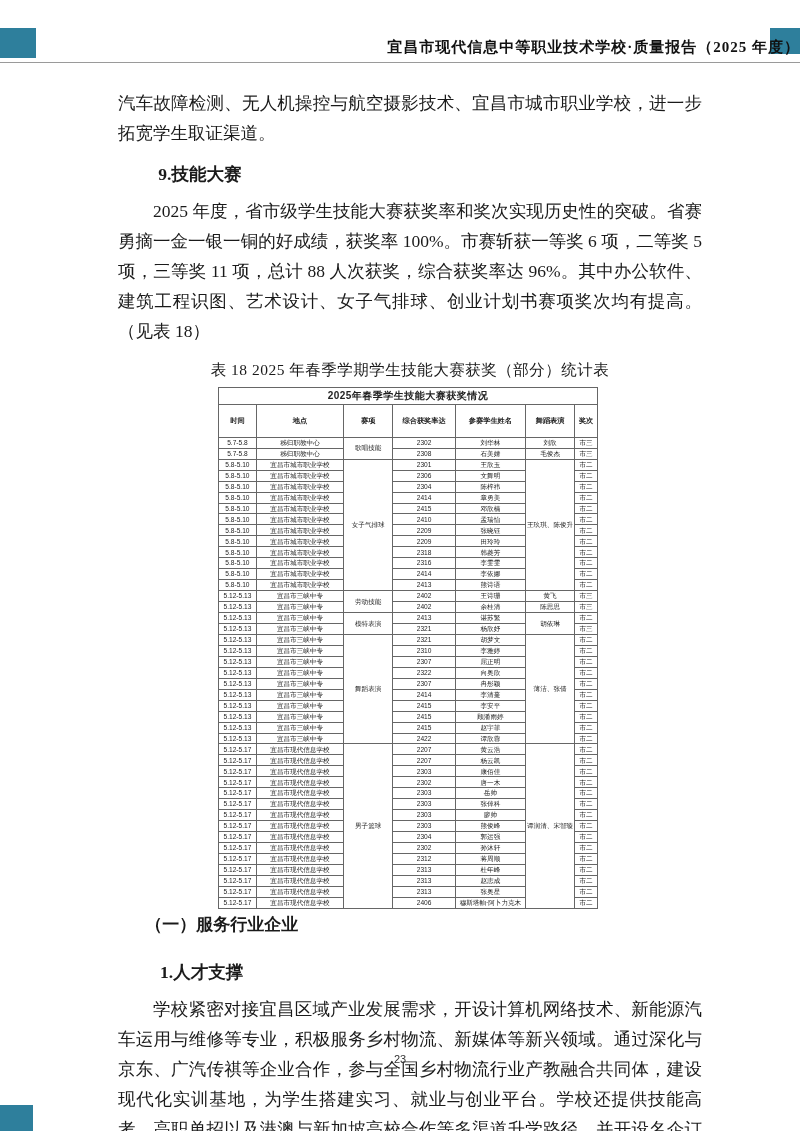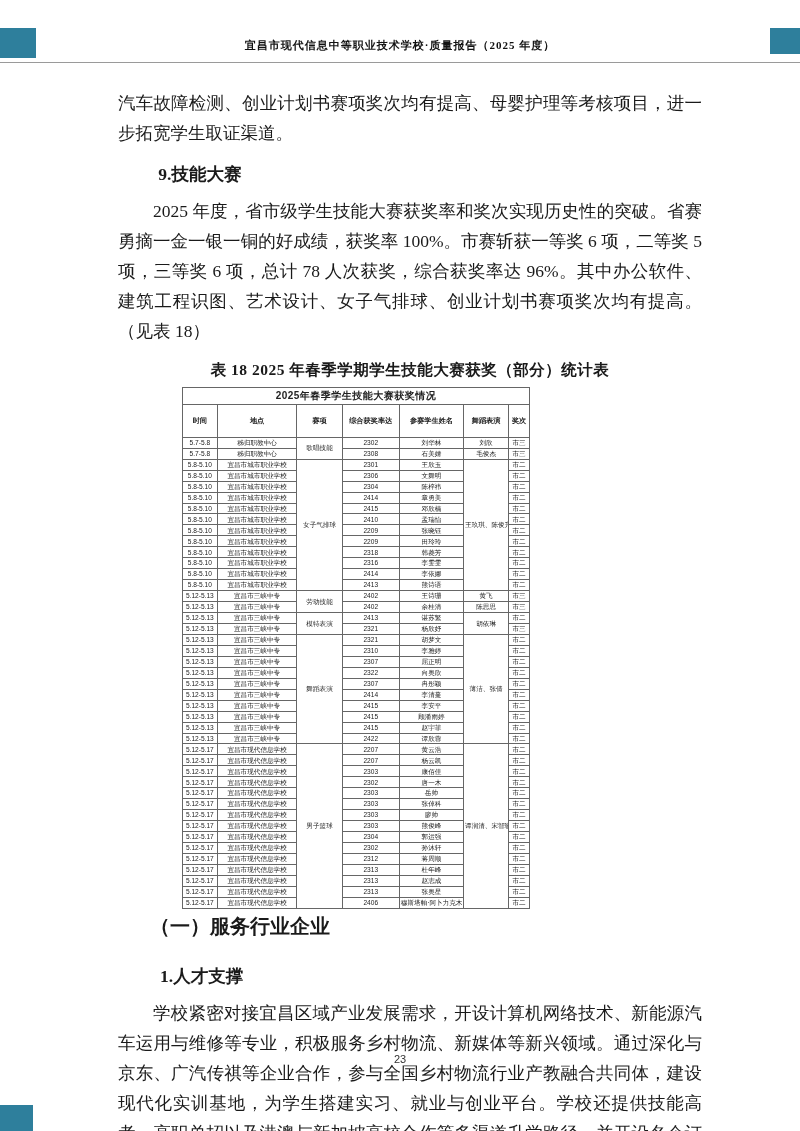--- a/index.html
+++ b/index.html
@@ -7,67 +7,67 @@
     width:800px;height:1131px;position:relative;background:#ffffff;
     font-family:"Liberation Serif","DejaVu Serif",serif;color:#1a1a1a;
     overflow:hidden;
   }
   
   .accent{position:absolute;background:#2e7f9c;}
   .accent-tl{left:0;top:28px;width:36px;height:30px;}
   .accent-tr{right:0;top:28px;width:30px;height:26px;}
   .accent-bl{left:0;bottom:0;width:33px;height:26px;}
   .header-title{
-    position:absolute;top:38px;left:0;width:100%;text-align:center;
-    font-size:11px;font-weight:bold;letter-spacing:1px;color:#111;
+    position:absolute;top:38px;left:0;width:100%;text-align:right;
+    font-size:15px;font-weight:bold;letter-spacing:1px;color:#111;
   }
   .header-rule{position:absolute;top:62px;left:0;width:100%;border-bottom:1.5px solid #9a9a9a;}
   
   .content{position:absolute;left:118px;top:88px;width:584px;}
   .para{font-size:17.5px;line-height:30px;text-align:justify;margin:0 0 2px 0;}
   .indent{text-indent:2em;}
   .h-sub{font-size:17.5px;font-weight:bold;margin:14px 0 10px 0;text-indent:2.3em;}
-  .caption{font-size:15.5px;font-weight:bold;text-align:center;margin:14px 0 6px 0;letter-spacing:.5px;}
+  .caption{font-size:15.5px;font-weight:normal;text-align:center;margin:14px 0 6px 0;letter-spacing:.5px;}
   
-  .tbl-wrap{margin-left:64px;width:348px;}
+  .tbl-wrap{margin-left:100px;width:380px;}
   table.awards{
     border-collapse:collapse;width:100%;table-layout:fixed;
     font-family:"Liberation Sans","DejaVu Sans",sans-serif;color:#222;
   }
   table.awards td,table.awards th{
     border:1px solid #666;font-size:6.6px;line-height:1.15;
     padding:1.2px 1px;text-align:center;overflow:hidden;white-space:nowrap;
     font-weight:normal;
   }
   table.awards .tbl-title td{
     font-size:10px;font-weight:bold;padding:2px 0;letter-spacing:.5px;
   }
   table.awards thead th{font-weight:bold;font-size:7.2px;padding:12px 0;}
   
   .h-sec{font-size:18px;font-weight:bold;margin:16px 0 4px 0;text-indent:2em;}
-  .h-sec2{font-size:20px;font-weight:bold;margin:4px 0 10px 0;text-indent:1.6em;}
+  .h-sec2{font-size:17px;font-weight:bold;margin:4px 0 10px 0;text-indent:1.6em;}
   .pageno{
     position:absolute;bottom:66px;left:0;width:100%;text-align:center;
     font-size:11px;color:#333;font-family:"Liberation Sans",sans-serif;
   }
 </style>
 </head>
 <body>
 
 <div class="accent accent-tl"></div>
 <div class="accent accent-tr"></div>
 <div class="header-title">宜昌市现代信息中等职业技术学校·质量报告（2025 年度）</div>
 <div class="header-rule"></div>
 
 <div class="content">
-  <p class="para">汽车故障检测、创业计划书赛项奖次均有提高、母婴护理等考核项目，进一步拓宽学生取证渠道。</p>
+  <p class="para">汽车故障检测、无人机操控与航空摄影技术、宜昌市城市职业学校，进一步拓宽学生取证渠道。</p>
 
   <div class="h-sub">9.技能大赛</div>
 
-  <p class="para indent">2025 年度，省市级学生技能大赛获奖率和奖次实现历史性的突破。省赛勇摘一金一银一铜的好成绩，获奖率 100%。市赛斩获一等奖 6 项，二等奖 5 项，三等奖 6 项，总计 78 人次获奖，综合获奖率达 96%。其中办公软件、建筑工程识图、艺术设计、女子气排球、创业计划书赛项奖次均有提高。（见表 18）</p>
+  <p class="para indent">2025 年度，省市级学生技能大赛获奖率和奖次实现历史性的突破。省赛勇摘一金一银一铜的好成绩，获奖率 100%。市赛斩获一等奖 6 项，二等奖 5 项，三等奖 11 项，总计 88 人次获奖，综合获奖率达 96%。其中办公软件、建筑工程识图、艺术设计、女子气排球、创业计划书赛项奖次均有提高。（见表 18）</p>
 
   <div class="caption">表 18 2025 年春季学期学生技能大赛获奖（部分）统计表</div>
 
   <div class="tbl-wrap">
     <table class="awards">
       <colgroup>
         <col style="width:10%">
           <col style="width:23%">
           <col style="width:13%">
         <col style="width:16.5%">

